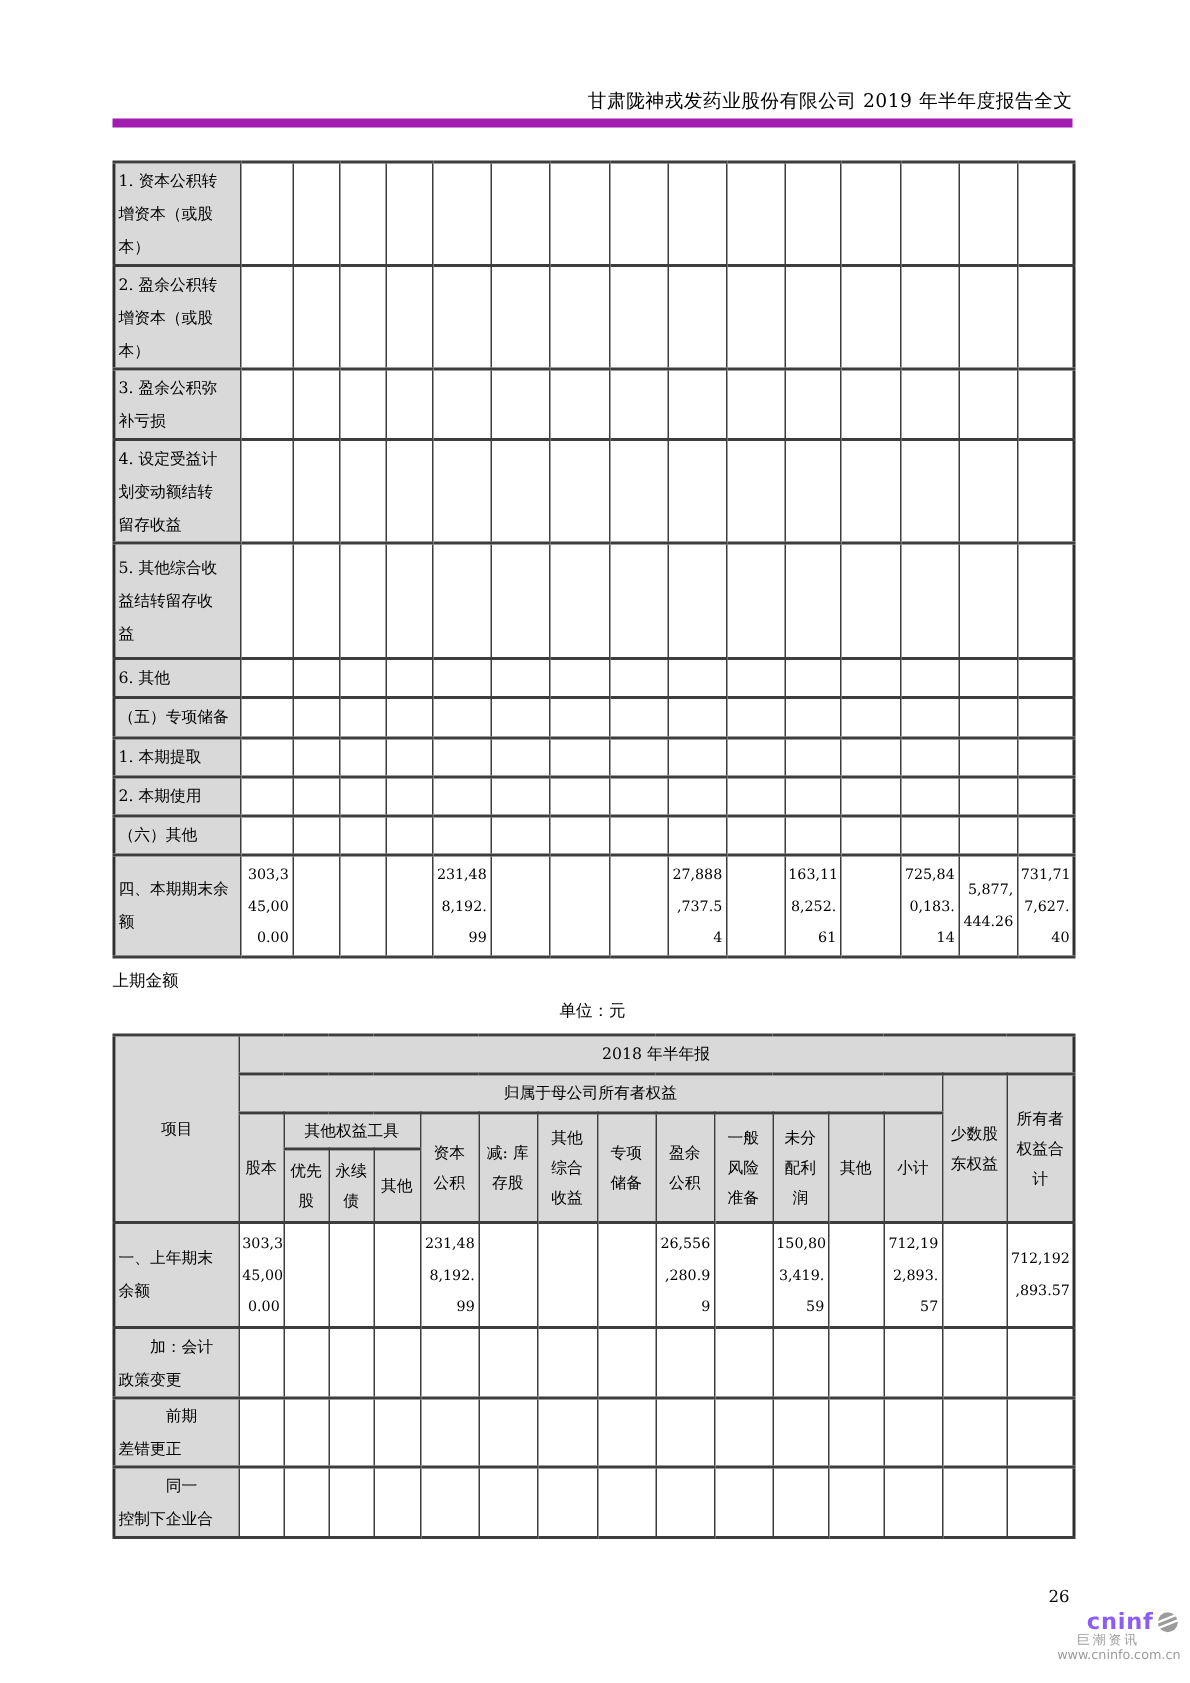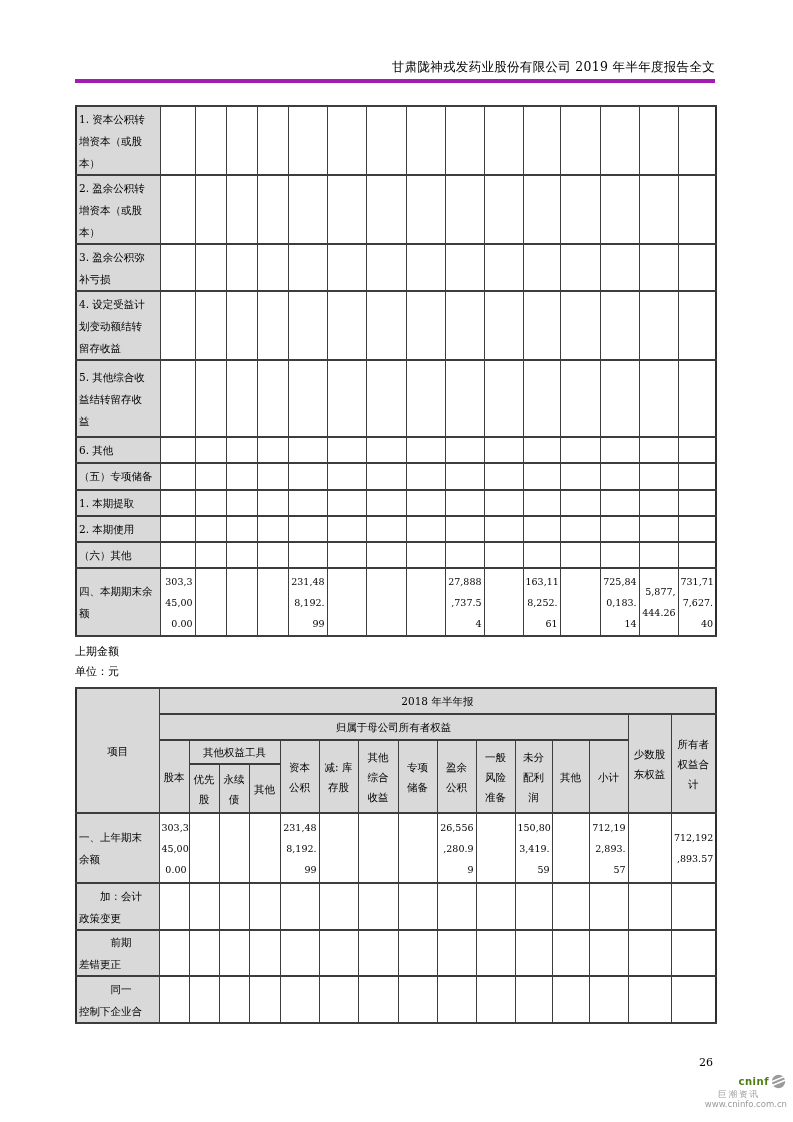--- a/index.html
+++ b/index.html
@@ -1,19 +1,19 @@
 <!DOCTYPE html>
 <html><head>
 <meta charset="utf-8">
 <style>
   html,body{margin:0;padding:0;background:#ffffff;}
   .page{position:relative;width:793px;height:1122px;background:#fff;
         font-family:"DejaVu Serif","Liberation Serif",serif;color:#000;overflow:hidden;}
   .content{width:640px;margin-left:75px;}
-  .doc-header{padding-top:56px;text-align:right;border-bottom:4px solid #a21caf;padding-bottom:3px;}
+  .doc-header{padding-top:56px;text-align:right;border-bottom:6px solid #a21caf;padding-bottom:3px;}
   .doc-header span{font-size:12.5px;letter-spacing:0.3px;}
 
   table.grid{border-collapse:collapse;table-layout:fixed;width:640px;margin-top:22px;
              border:2px solid #2e2e2e;}
   table.grid td{border-left:1px solid #3d3d3d;border-right:1px solid #3d3d3d;
                 border-top:2px solid #3d3d3d;border-bottom:2px solid #3d3d3d;
                 padding:0 2px;vertical-align:middle;overflow:hidden;}
   td.lbl{background:#d9d9d9;font-size:10.5px;line-height:22px;white-space:pre-line;
          text-align:left;padding:0 3px;margin-left:36px;}
   td.num{font-size:9.5px;line-height:21px;white-space:pre-line;text-align:right;
@@ -25,26 +25,26 @@
   #t1 tbody tr:nth-child(1){height:69px;} #t1 tbody tr:nth-child(2){height:69px;}
   #t1 tbody tr:nth-child(3){height:47px;} #t1 tbody tr:nth-child(4){height:69px;}
   #t1 tbody tr:nth-child(5){height:77px;} #t1 tbody tr:nth-child(6){height:26px;}
   #t1 tbody tr:nth-child(7){height:27px;font-family:Liberation Serif, serif;} #t1 tbody tr:nth-child(8){height:26px;}
   #t1 tbody tr:nth-child(9){height:26px;} #t1 tbody tr:nth-child(10){height:26px;}
   #t1 tbody tr:nth-child(11){height:68px;}
   #t2 tbody tr:nth-child(1){height:70px;} #t2 tbody tr:nth-child(2){height:47px;}
   #t2 tbody tr:nth-child(3){height:46px;} #t2 tbody tr:nth-child(4){height:47px;}
   #t2{margin-top:8px;}
   .note{margin-top:8px;font-size:11px;line-height:14px;}
-  .unit{margin-top:6px;text-align:left;font-size:11px;line-height:14px;}
+  .unit{margin-top:6px;text-align:center;font-size:11px;line-height:14px;}
   .pageno{margin-top:32px;text-align:right;font-size:11px;padding-right:2px;}
   .logo{position:absolute;right:6px;bottom:12px;color:#9b9b9b;width:86px;}
   .logo-row{display:flex;align-items:center;justify-content:flex-end;}
   .logo-brand{font-family:"DejaVu Sans","Liberation Sans",sans-serif;font-weight:bold;
-              font-size:10px;letter-spacing:0.5px;color:#4d7c0f;line-height:15px;}
+              font-size:15px;letter-spacing:0.5px;color:#8b5cf6;line-height:15px;}
   .swirl{width:17px;height:15px;margin-left:1px;}
   .logo-cn{font-size:8.5px;letter-spacing:2px;text-align:center;padding-right:10px;line-height:10px;}
   .logo-url{font-family:"DejaVu Sans","Liberation Sans",sans-serif;font-size:8.5px;
             text-align:right;line-height:11px;}
 </style>
 </head>
 <body>
 
 <div class="page">
   <div class="content">

